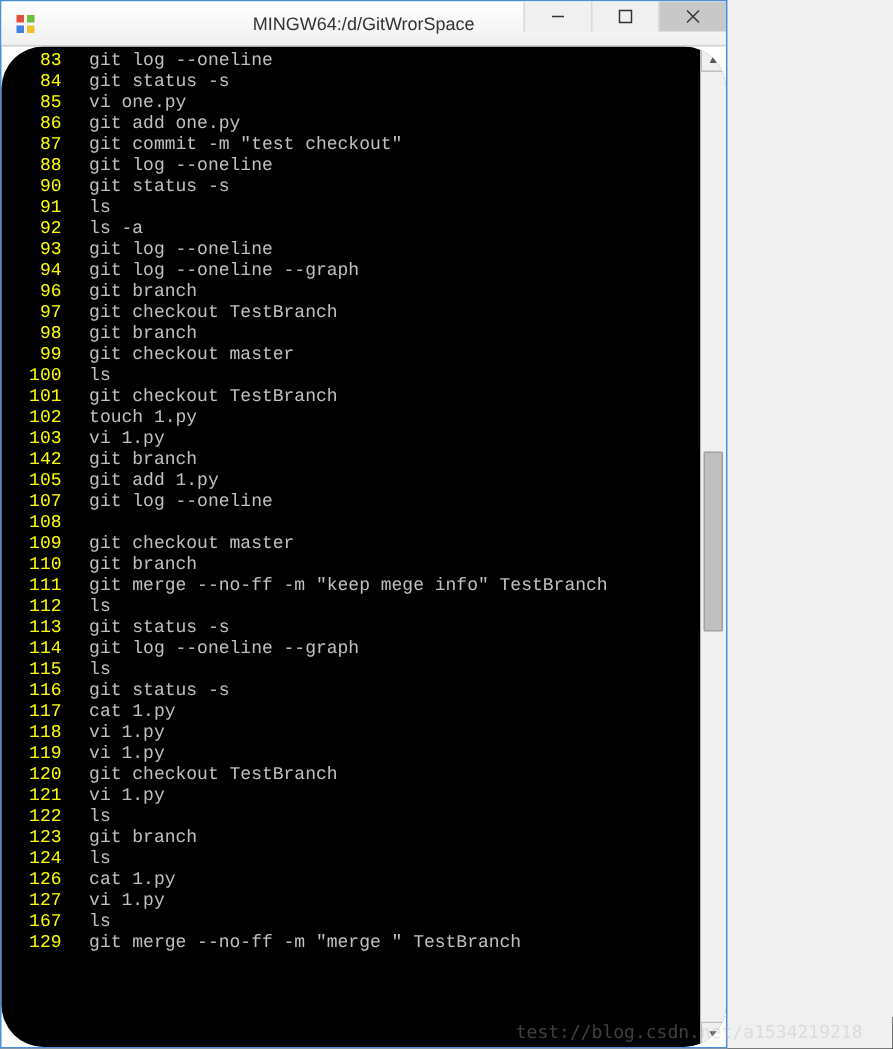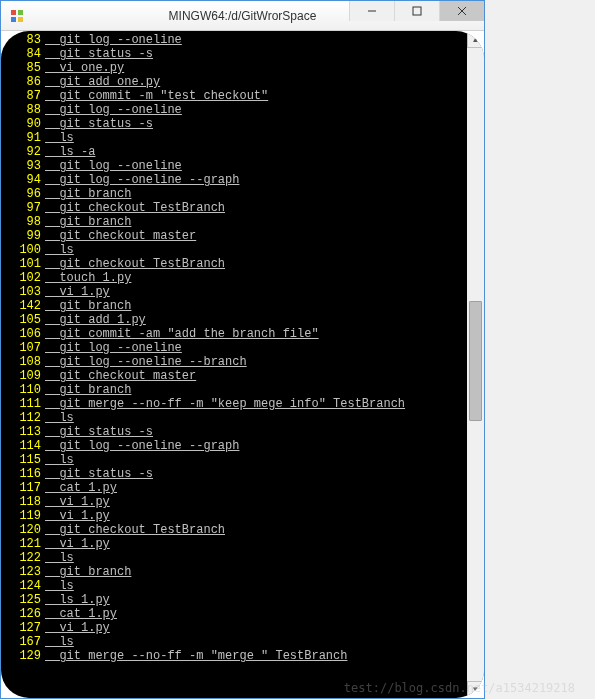--- a/index.html
+++ b/index.html
@@ -85,21 +85,20 @@
     }
     .lineno {
       color: #ffff00;
       width: 42px;
       text-align: right;
       padding-right: 4px;
       flex-shrink: 0;
     }
     .cmd {
       color: #c0c0c0;
-      text-decoration: underline;
     }
     .scrollbar {
       width: 17px;
       background: #f0f0f0;
       display: flex;
       flex-direction: column;
     }
     .sb-btn {
       width: 17px;
       height: 17px;
@@ -186,40 +185,38 @@
         <div class="line"><span class="lineno">96</span><span class="cmd">  git branch</span></div>
         <div class="line"><span class="lineno">97</span><span class="cmd">  git checkout TestBranch</span></div>
         <div class="line"><span class="lineno">98</span><span class="cmd">  git branch</span></div>
         <div class="line"><span class="lineno">99</span><span class="cmd">  git checkout master</span></div>
         <div class="line"><span class="lineno">100</span><span class="cmd">  ls</span></div>
         <div class="line"><span class="lineno">101</span><span class="cmd">  git checkout TestBranch</span></div>
         <div class="line"><span class="lineno">102</span><span class="cmd">  touch 1.py</span></div>
         <div class="line"><span class="lineno">103</span><span class="cmd">  vi 1.py</span></div>
         <div class="line"><span class="lineno">142</span><span class="cmd">  git branch</span></div>
         <div class="line"><span class="lineno">105</span><span class="cmd">  git add 1.py</span></div>
-        <div class="line"><span class="lineno">106</span><span class="cmd">  git commit -am "add the branch file"</span></div>
         <div class="line"><span class="lineno">107</span><span class="cmd">  git log --oneline</span></div>
-        <div class="line"><span class="lineno">108</span><span class="cmd">  git log --oneline --branch</span></div>
+        <div class="line"><span class="lineno">108</span></div>
         <div class="line"><span class="lineno">109</span><span class="cmd">  git checkout master</span></div>
         <div class="line"><span class="lineno">110</span><span class="cmd">  git branch</span></div>
         <div class="line"><span class="lineno">111</span><span class="cmd">  git merge --no-ff -m "keep mege info" TestBranch</span></div>
         <div class="line"><span class="lineno">112</span><span class="cmd">  ls</span></div>
         <div class="line"><span class="lineno">113</span><span class="cmd">  git status -s</span></div>
         <div class="line"><span class="lineno">114</span><span class="cmd">  git log --oneline --graph</span></div>
         <div class="line"><span class="lineno">115</span><span class="cmd">  ls</span></div>
         <div class="line"><span class="lineno">116</span><span class="cmd">  git status -s</span></div>
         <div class="line"><span class="lineno">117</span><span class="cmd">  cat 1.py</span></div>
         <div class="line"><span class="lineno">118</span><span class="cmd">  vi 1.py</span></div>
         <div class="line"><span class="lineno">119</span><span class="cmd">  vi 1.py</span></div>
         <div class="line"><span class="lineno">120</span><span class="cmd">  git checkout TestBranch</span></div>
         <div class="line"><span class="lineno">121</span><span class="cmd">  vi 1.py</span></div>
         <div class="line"><span class="lineno">122</span><span class="cmd">  ls</span></div>
         <div class="line"><span class="lineno">123</span><span class="cmd">  git branch</span></div>
         <div class="line"><span class="lineno">124</span><span class="cmd">  ls</span></div>
-        <div class="line"><span class="lineno">125</span><span class="cmd">  ls 1.py</span></div>
         <div class="line"><span class="lineno">126</span><span class="cmd">  cat 1.py</span></div>
         <div class="line"><span class="lineno">127</span><span class="cmd">  vi 1.py</span></div>
         <div class="line"><span class="lineno">167</span><span class="cmd">  ls</span></div>
         <div class="line"><span class="lineno">129</span><span class="cmd">  git merge --no-ff -m "merge " TestBranch</span></div>
       </div>
     <div class="scrollbar">
       <div class="sb-btn">▲</div>
       <div class="sb-track">
         <div class="sb-thumb"></div>
       </div>

